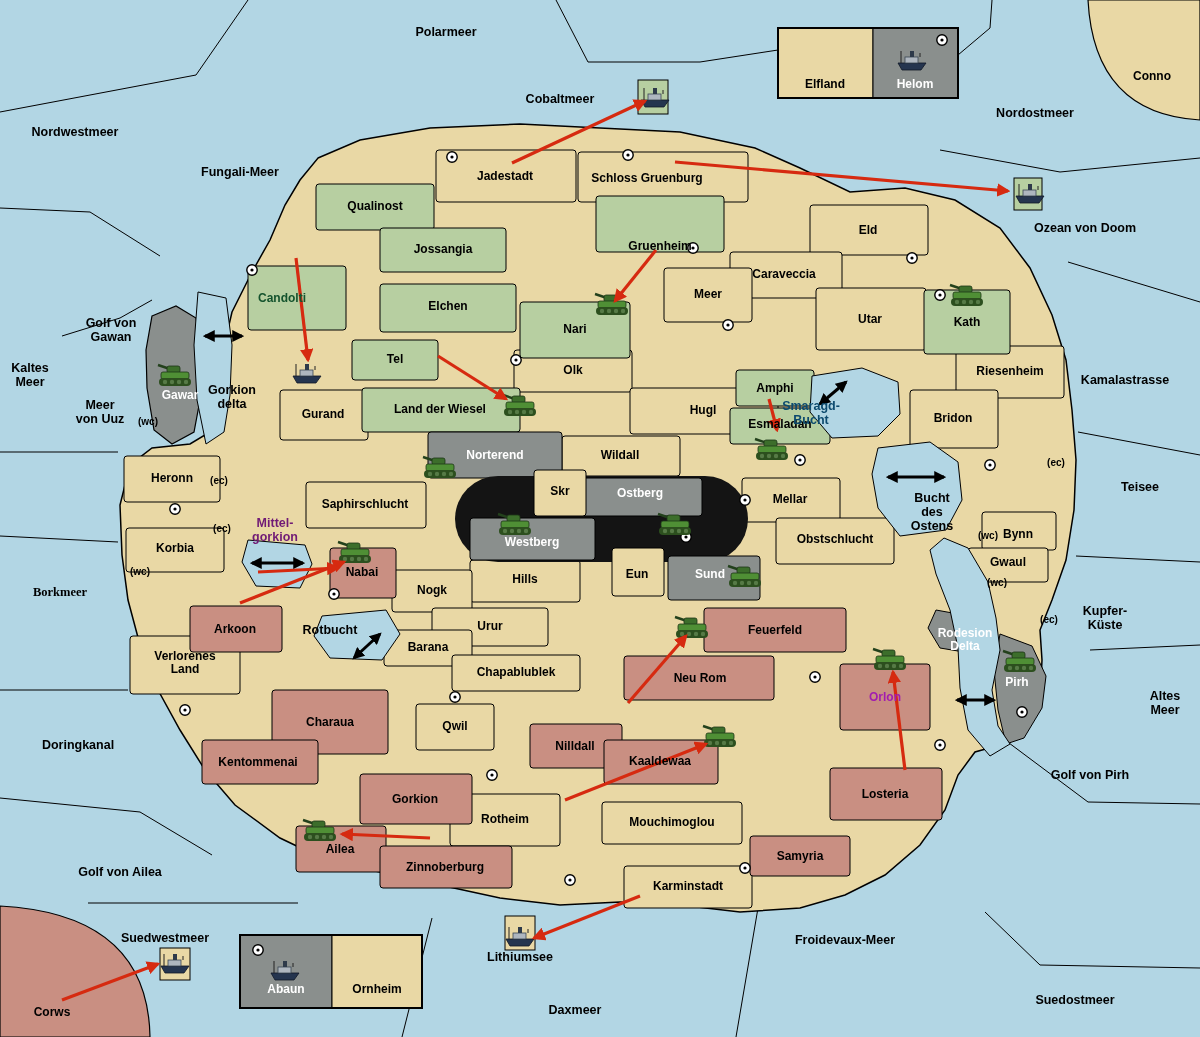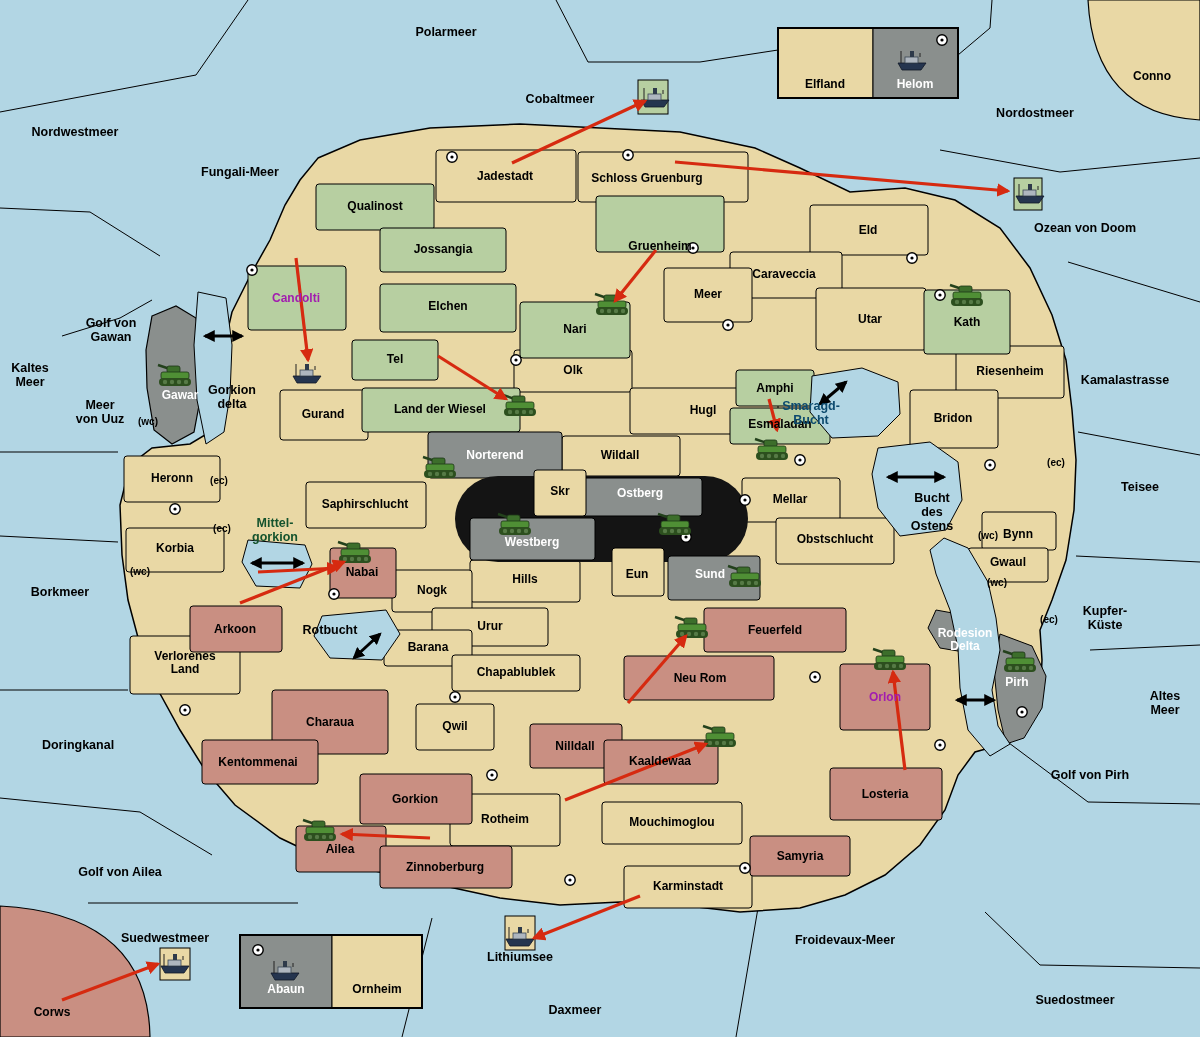--- a/index.html
+++ b/index.html
@@ -495,21 +495,21 @@
       <div class="lbl terr-lbl" style="left: 516px; top: 673px; color: rgb(0, 0, 0);">Chapablublek</div>
       <div class="lbl terr-lbl" style="left: 185px; top: 663px; color: rgb(0, 0, 0);">Verlorenes
 Land</div>
       <div class="lbl terr-lbl" style="left: 455px; top: 727px; color: rgb(0, 0, 0);">Qwil</div>
       <div class="lbl terr-lbl" style="left: 505px; top: 820px; color: rgb(0, 0, 0);">Rotheim</div>
       <div class="lbl terr-lbl" style="left: 672px; top: 823px; color: rgb(0, 0, 0);">Mouchimoglou</div>
       <div class="lbl terr-lbl" style="left: 688px; top: 887px; color: rgb(0, 0, 0);">Karminstadt</div>
       <div class="lbl terr-lbl" style="left: 375px; top: 207px; color: rgb(0, 0, 0);">Qualinost</div>
       <div class="lbl terr-lbl" style="left: 443px; top: 250px; color: rgb(0, 0, 0);">Jossangia</div>
       <div class="lbl terr-lbl" style="left: 660px; top: 223px; color: rgb(0, 0, 0); margin-top: 24px;">Gruenheim</div>
-      <div class="lbl terr-lbl" style="left: 296px; top: 299px; color: #a21caf;">Candolti</div>
+      <div class="lbl terr-lbl" style="left: 282px; top: 299px; color: #14532d;">Candolti</div>
       <div class="lbl terr-lbl" style="left: 448px; top: 307px; color: rgb(0, 0, 0);">Elchen</div>
       <div class="lbl terr-lbl" style="left: 575px; top: 330px; color: rgb(0, 0, 0);">Nari</div>
       <div class="lbl terr-lbl" style="left: 395px; top: 360px; color: rgb(0, 0, 0);">Tel</div>
       <div class="lbl terr-lbl" style="left: 440px; top: 410px; color: #000000;">Land der Wiesel</div>
       <div class="lbl terr-lbl" style="left: 775px; top: 389px; color: rgb(0, 0, 0);">Amphi</div>
       <div class="lbl terr-lbl" style="left: 780px; top: 425px; color: rgb(0, 0, 0);">Esmaladan</div>
       <div class="lbl terr-lbl" style="left: 967px; top: 323px; color: rgb(0, 0, 0);">Kath</div>
       <div class="lbl terr-lbl" style="left: 495px; top: 456px; color: rgb(255, 255, 255);">Norterend</div>
       <div class="lbl terr-lbl" style="left: 180px; top: 396px; color: rgb(255, 255, 255);">Gawar</div>
       <div class="lbl terr-lbl" style="left: 1017px; top: 683px; color: rgb(255, 255, 255);">Pirh</div>
@@ -547,38 +547,38 @@
       <div class="lbl sea-lbl" style="left: 240px; top: 172px; color: rgb(0, 0, 0);">Fungali-Meer</div>
       <div class="lbl sea-lbl" style="left: 1085px; top: 228px; color: rgb(0, 0, 0);">Ozean von Doom</div>
       <div class="lbl sea-lbl" style="left: 111px; top: 330px; color: rgb(0, 0, 0);">Golf von
 Gawan</div>
       <div class="lbl sea-lbl" style="left: 30px; top: 375px; color: rgb(0, 0, 0);">Kaltes
 Meer</div>
       <div class="lbl sea-lbl" style="left: 100px; top: 412px; color: rgb(0, 0, 0);">Meer
 von Uuz</div>
       <div class="lbl sea-lbl" style="left: 1125px; top: 380px; color: rgb(0, 0, 0);">Kamalastrasse</div>
       <div class="lbl sea-lbl" style="left: 1140px; top: 487px; color: rgb(0, 0, 0);">Teisee</div>
-      <div class="lbl sea-lbl" style="left: 60px; top: 592px; color: rgb(0, 0, 0);">Borkmeer</div>
+      <div class="lbl sea-lbl" style="left: 60px; top: 592px; color: rgb(0, 0, 0); font-family: Liberation Serif, serif;">Borkmeer</div>
       <div class="lbl sea-lbl" style="left: 1105px; top: 618px; color: rgb(0, 0, 0);">Kupfer-
 Küste</div>
       <div class="lbl sea-lbl" style="left: 1165px; top: 703px; color: rgb(0, 0, 0);">Altes
 Meer</div>
       <div class="lbl sea-lbl" style="left: 78px; top: 745px; color: rgb(0, 0, 0);">Doringkanal</div>
       <div class="lbl sea-lbl" style="left: 1090px; top: 775px; color: rgb(0, 0, 0);">Golf von Pirh</div>
       <div class="lbl sea-lbl" style="left: 120px; top: 872px; color: rgb(0, 0, 0);">Golf von Ailea</div>
       <div class="lbl sea-lbl" style="left: 165px; top: 938px; color: rgb(0, 0, 0);">Suedwestmeer</div>
       <div class="lbl sea-lbl" style="left: 845px; top: 940px; color: rgb(0, 0, 0);">Froidevaux-Meer</div>
       <div class="lbl sea-lbl" style="left: 575px; top: 1010px; color: rgb(0, 0, 0);">Daxmeer</div>
       <div class="lbl sea-lbl" style="left: 1075px; top: 1000px; color: rgb(0, 0, 0);">Suedostmeer</div>
       <div class="lbl sea-lbl" style="left: 811px; top: 413px; color: #0c4a6e;">Smaragd-
 Bucht</div>
       <div class="lbl sea-lbl" style="left: 932px; top: 512px; color: rgb(0, 0, 0);">Bucht
 des
 Ostens</div>
-      <div class="lbl sea-lbl" style="left: 275px; top: 530px; color: #14532d;">Mittel-
+      <div class="lbl sea-lbl" style="left: 275px; top: 530px; color: #701a75;">Mittel-
 gorkion</div>
       <div class="lbl sea-lbl" style="left: 232px; top: 397px; color: rgb(0, 0, 0);">Gorkion
 delta</div>
       <div class="lbl sea-lbl" style="left: 330px; top: 630px; color: rgb(0, 0, 0);">Rotbucht</div>
       <div class="lbl sea-lbl" style="left: 520px; top: 957px; color: rgb(0, 0, 0);">Lithiumsee</div>
       <div class="lbl mark-lbl" style="left: 148px; top: 422px; color: rgb(0, 0, 0);">(wc)</div>
       <div class="lbl mark-lbl" style="left: 219px; top: 481px; color: rgb(0, 0, 0);">(ec)</div>
       <div class="lbl mark-lbl" style="left: 222px; top: 529px; color: rgb(0, 0, 0);">(ec)</div>
       <div class="lbl mark-lbl" style="left: 140px; top: 572px; color: rgb(0, 0, 0);">(wc)</div>
       <div class="lbl mark-lbl" style="left: 1056px; top: 463px; color: rgb(0, 0, 0);">(ec)</div>

